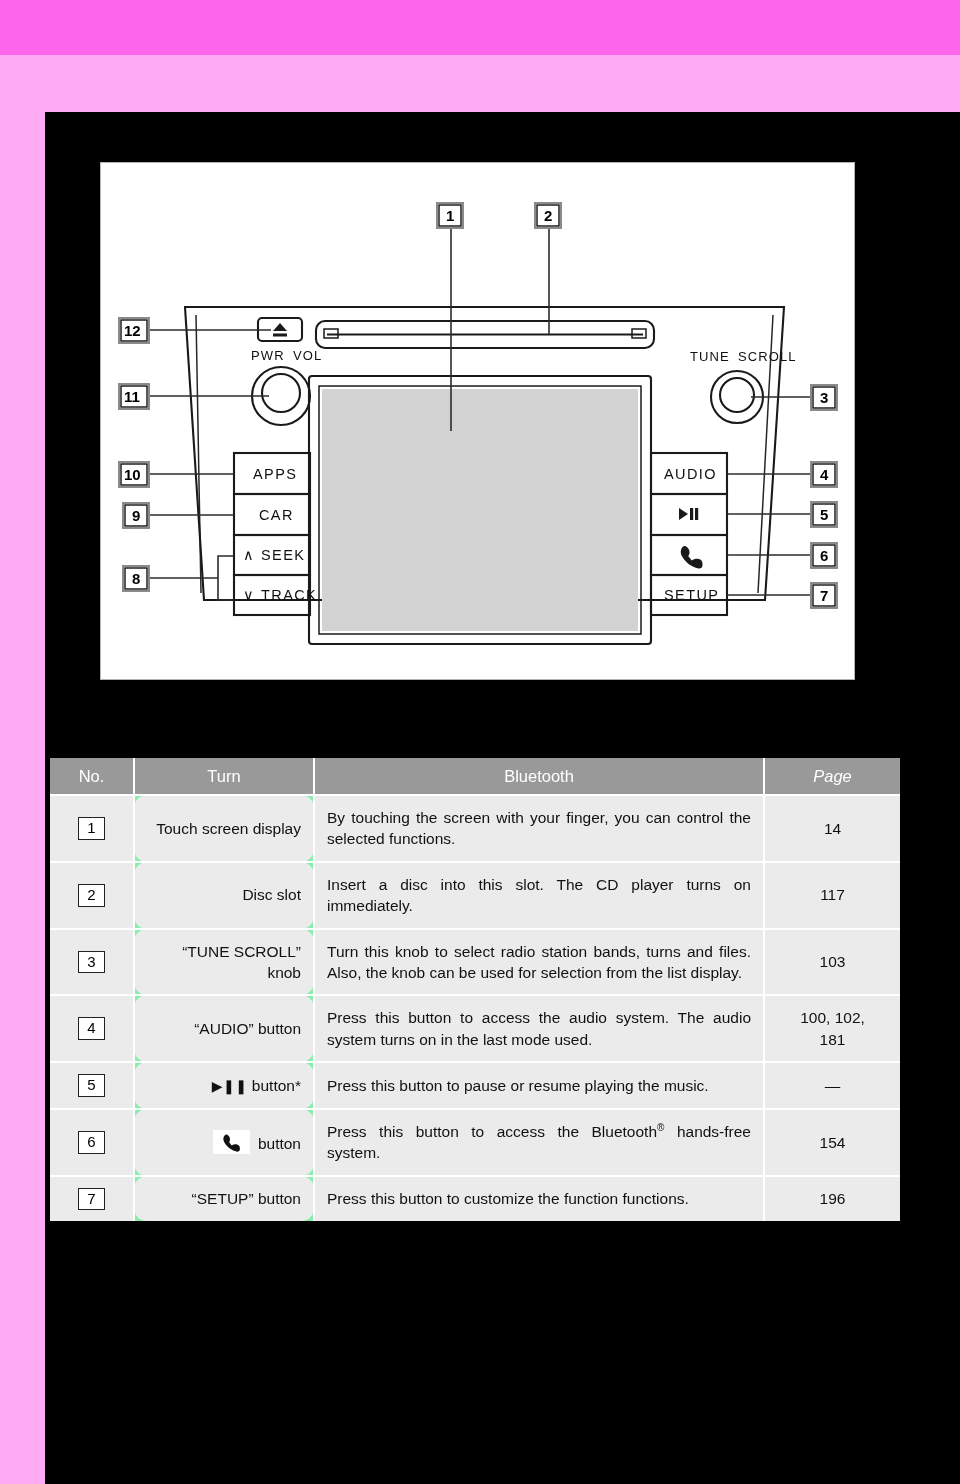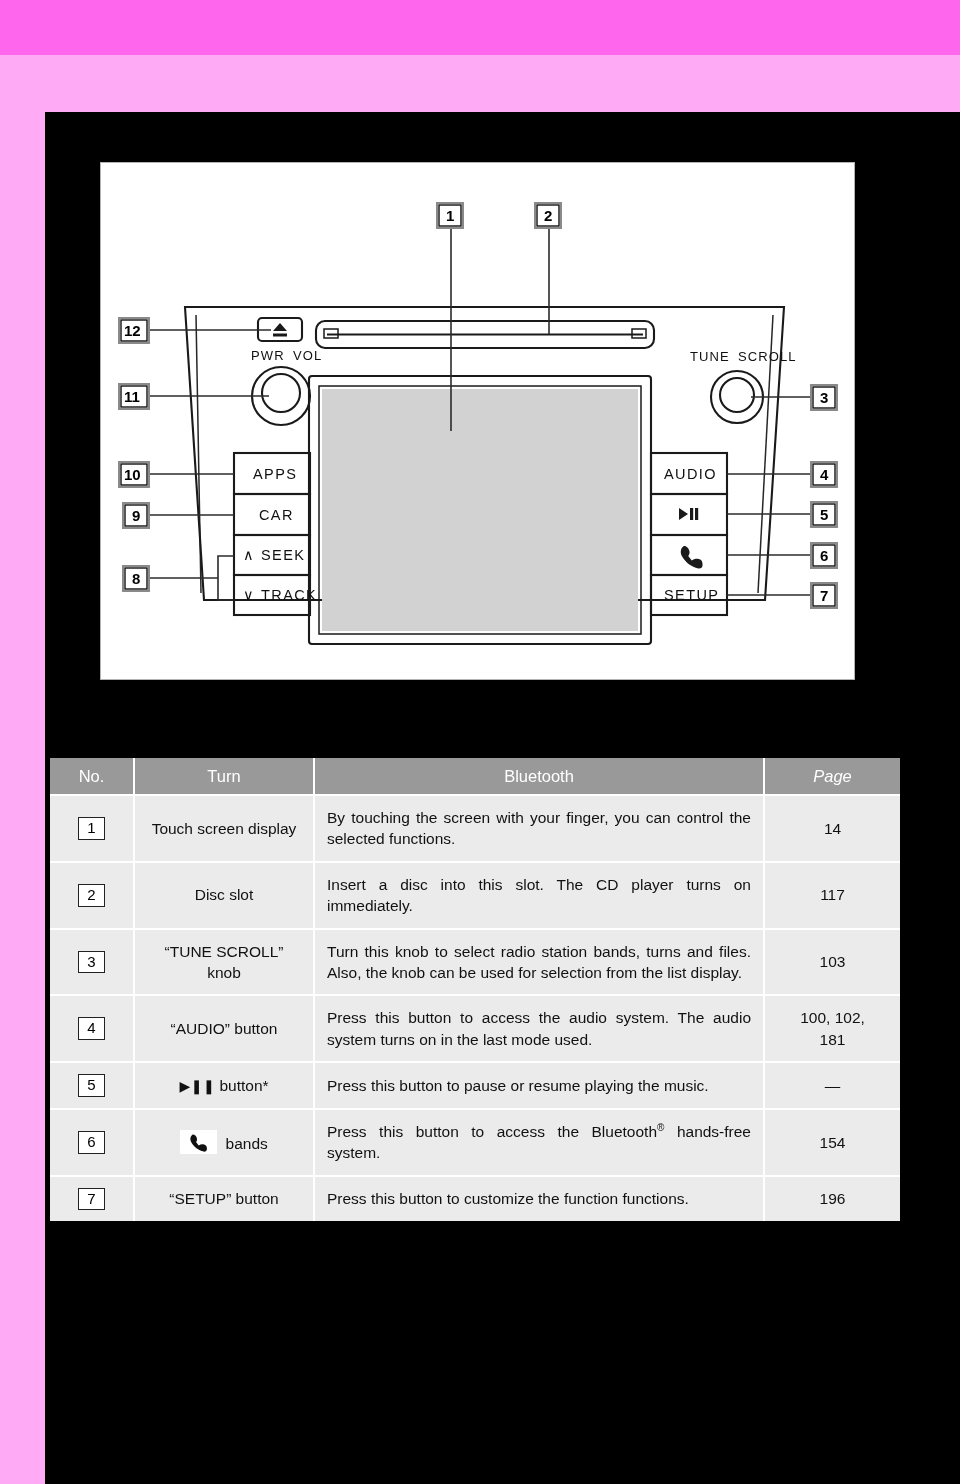--- a/index.html
+++ b/index.html
@@ -100,21 +100,21 @@
     padding: 11px 12px;
     vertical-align: middle;
     font-size: 15.5px;
     color: #111111;
     line-height: 1.38;
   }
   .spec-table tbody tr:last-child td { border-bottom: none; }
   .spec-table tbody td:last-child { border-right: none; }
 
   td.td-no   { text-align: center; padding: 11px 0; }
-  td.td-name { text-align: center; }
+  td.td-name { text-align: right; border-radius: 13px; }
   td.td-func { text-align: justify; text-align-last: left; hyphens: none; margin-left: 39px; }
   td.td-page { text-align: center; white-space: pre-line; }
 
   
   .numbox {
     display: inline-block;
     min-width: 15px;
     padding: 2px 5px 3px 5px;
     border: 1.5px solid #222222;
     background: #ffffff;
@@ -378,21 +378,21 @@
         <td class="td-page">—</td>
       </tr>
       <tr>
         <td class="td-no"><span class="numbox">6</span></td>
         <td class="td-name">
           <span class="phone-chip">
             <svg width="19" height="19" viewBox="0 0 500 500" aria-hidden="true">
               <path fill="#111111" d="M100 40 C160 40 200 90 210 150 C215 185 205 215 185 240 L255 330 C295 300 345 290 395 300 C440 310 470 345 470 390 L470 430 C470 470 430 500 385 490 C250 460 130 370 60 245 C20 175 30 95 80 55 C85 46 92 40 100 40 Z"></path>
             </svg>
           </span>
-          <span>bands</span>
+          <span>button</span>
         </td>
         <td class="td-func"><span>Press this button to access the Bluetooth</span><sup class="reg">®</sup><span> hands-free system.</span></td>
         <td class="td-page">154</td>
       </tr>
       <tr>
         <td class="td-no"><span class="numbox">7</span></td>
         <td class="td-name">“SETUP” button</td>
         <td class="td-func">Press this button to customize the function functions.</td>
         <td class="td-page">196</td>
       </tr>

